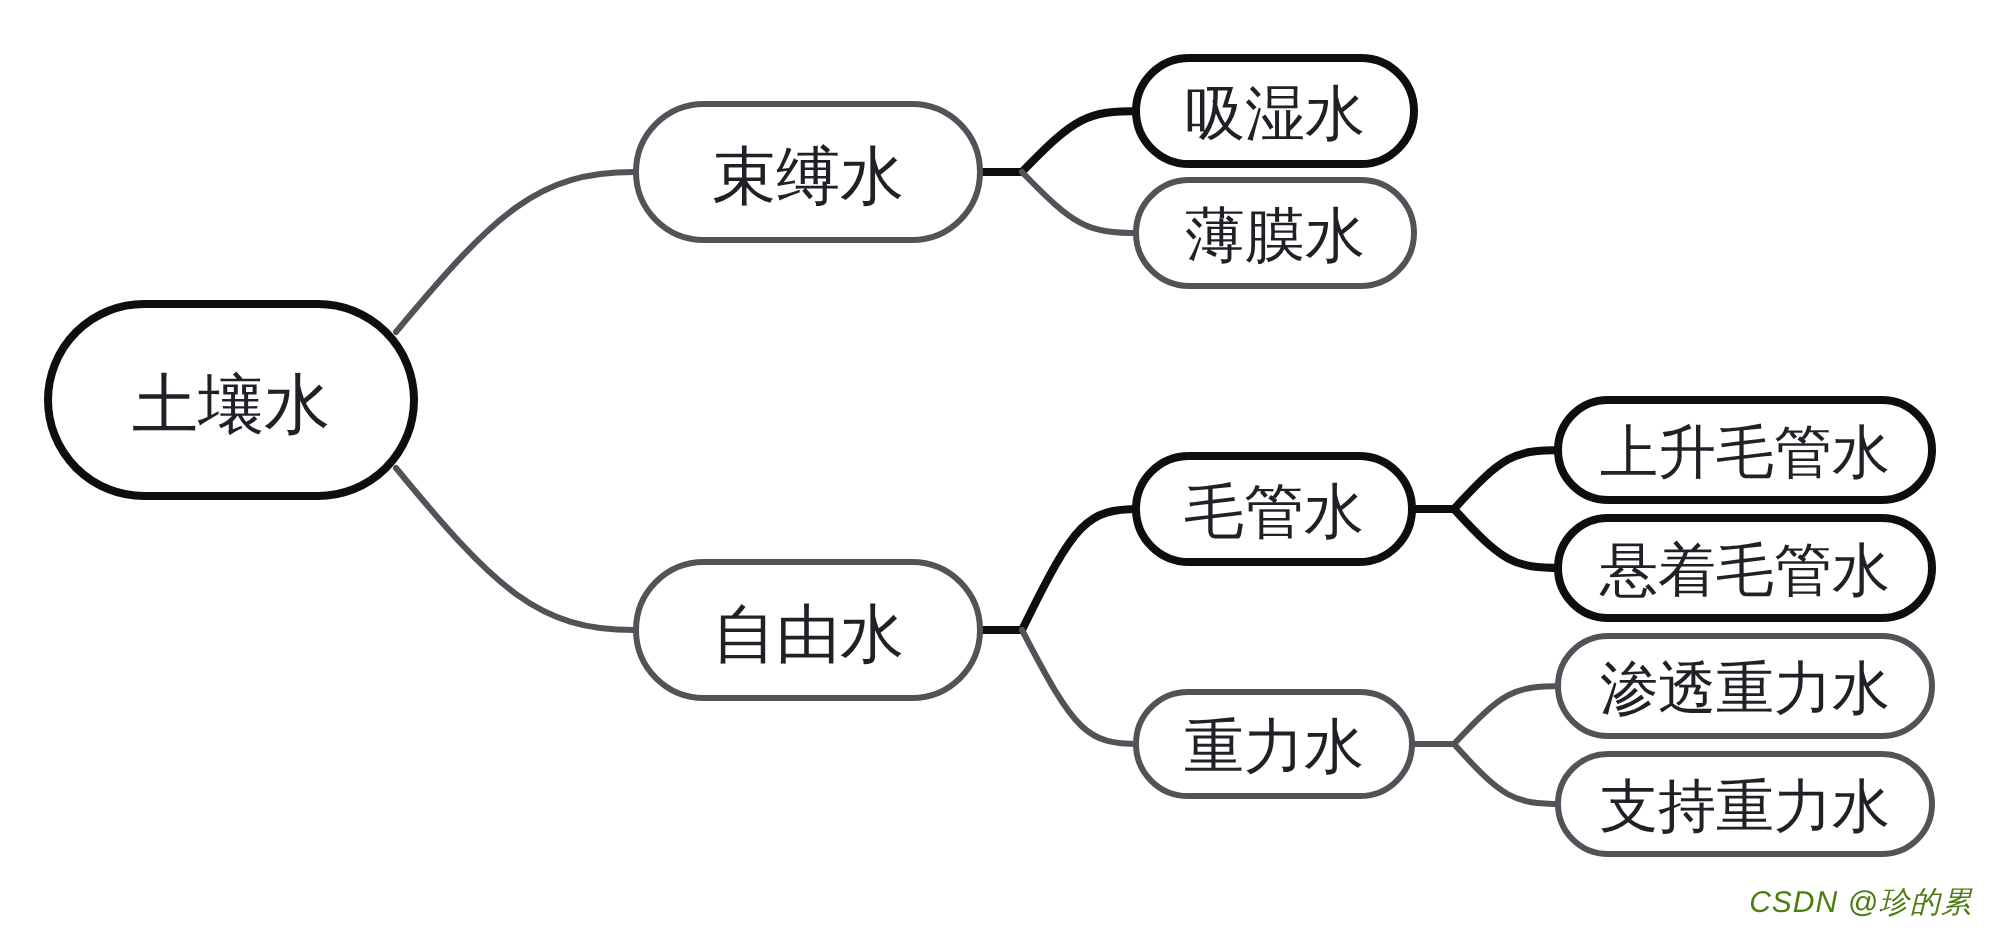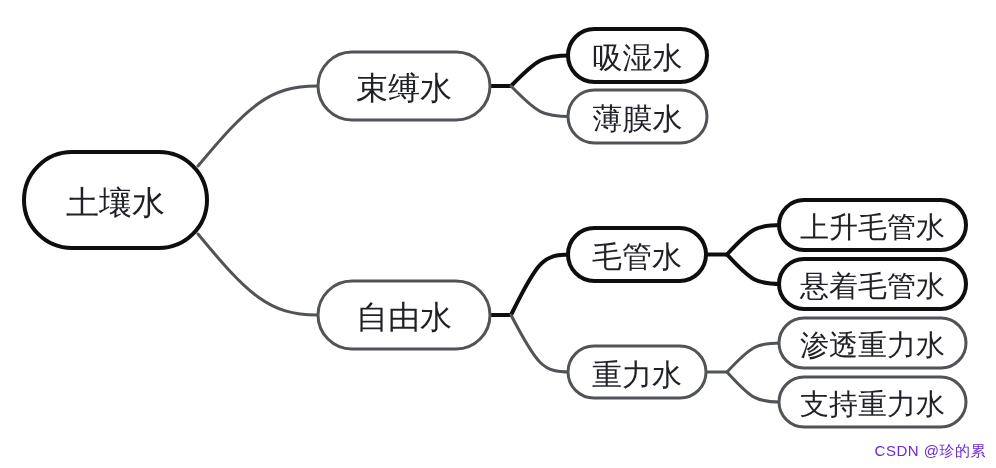--- a/index.html
+++ b/index.html
@@ -86,14 +86,14 @@
         <g>
           <rect x="779" y="318" width="187" height="50" rx="25" ry="25" fill="#ffffff" stroke="#505358" stroke-width="3"></rect>
           <text x="872.5" y="345" text-anchor="middle" dominant-baseline="central" font-size="29" fill="#1f2126">渗透重力水</text>
         </g>
         <g>
           <rect x="779" y="377" width="187" height="50" rx="25" ry="25" fill="#ffffff" stroke="#505358" stroke-width="3"></rect>
           <text x="872.5" y="404" text-anchor="middle" dominant-baseline="central" font-size="29" fill="#1f2126">支持重力水</text>
         </g>
       </g>
     </svg>
-  <div class="watermark" style="color: #6d28d9;">CSDN @珍的累</div>
+  <div class="watermark" style="color: #4d7c0f; font-style: italic;">CSDN @珍的累</div>
 </div>
 
 </body></html>

